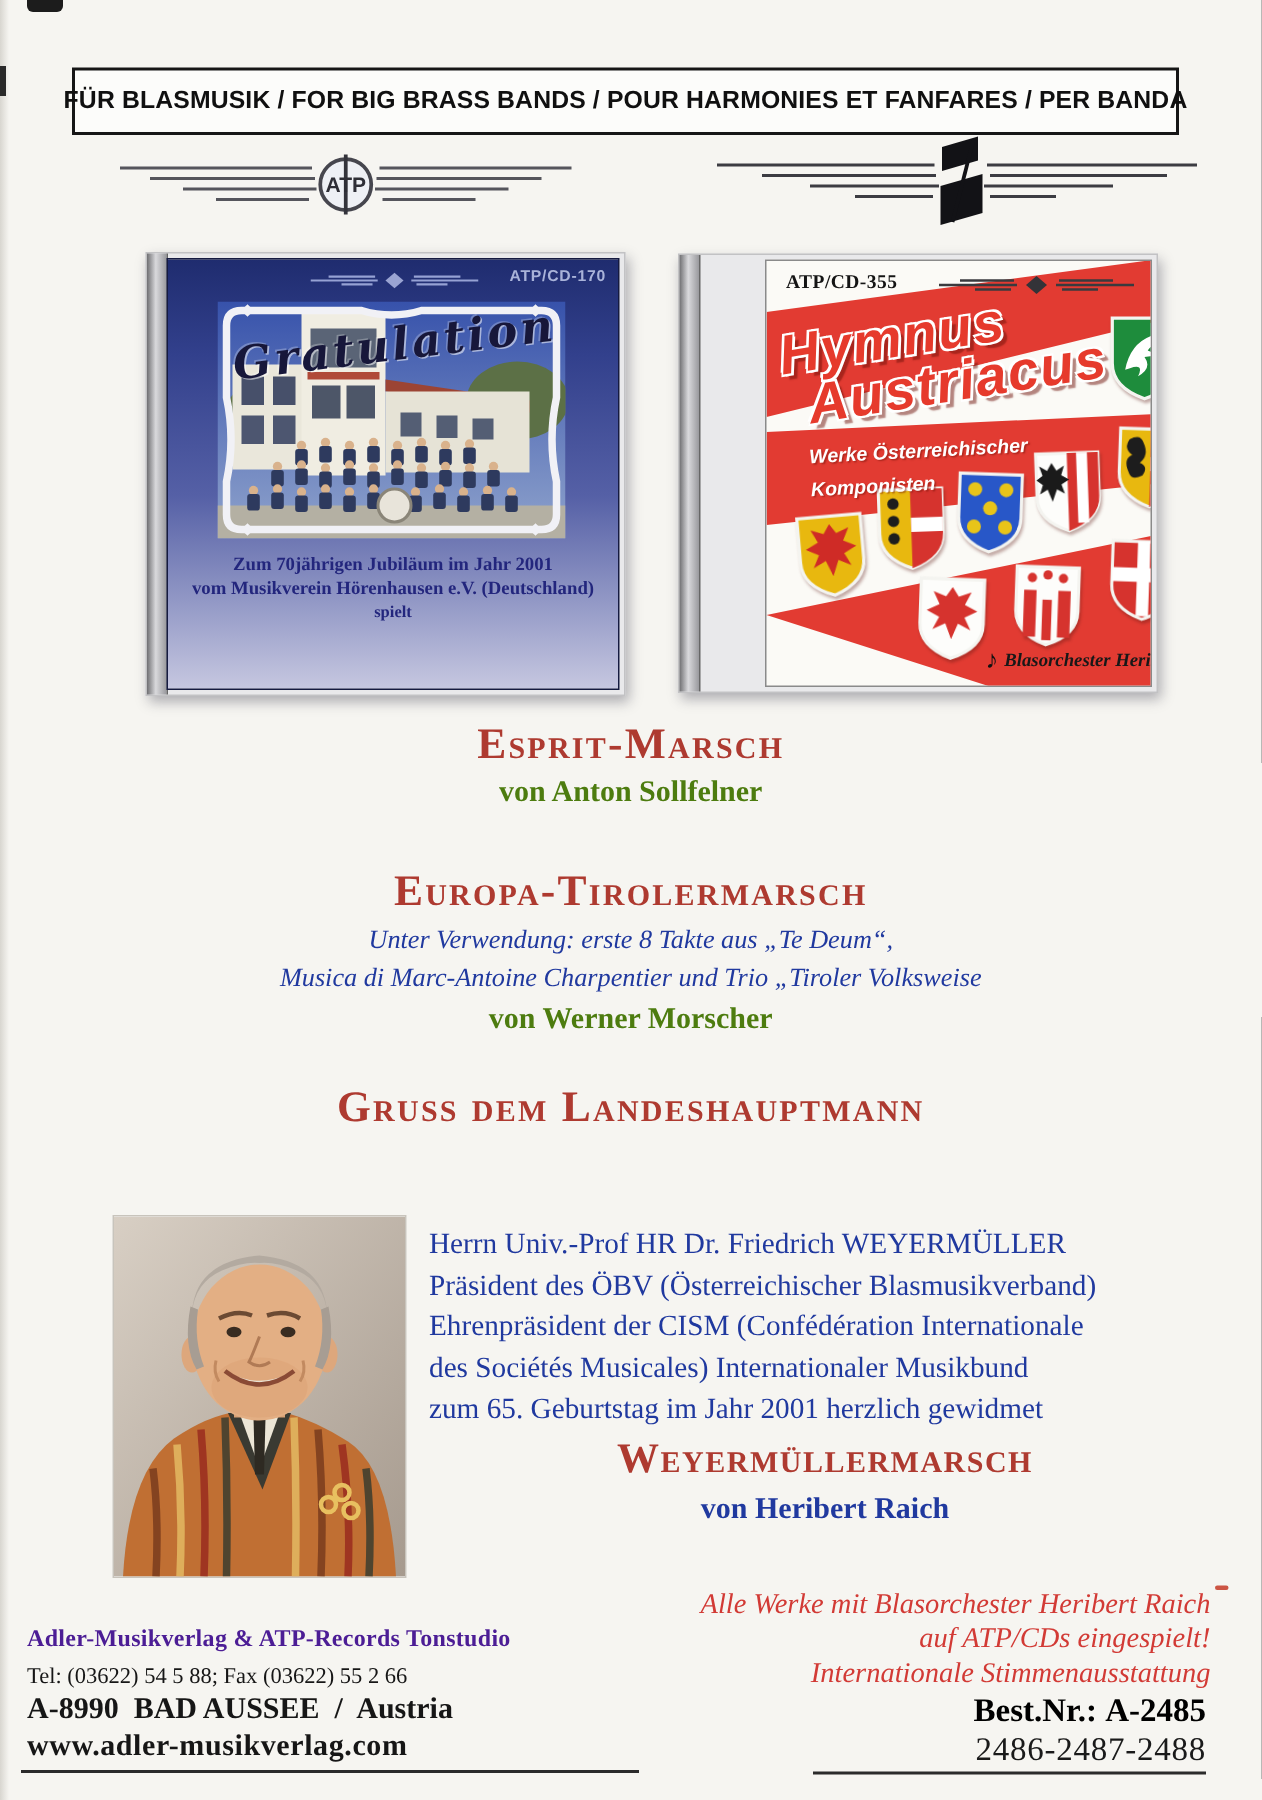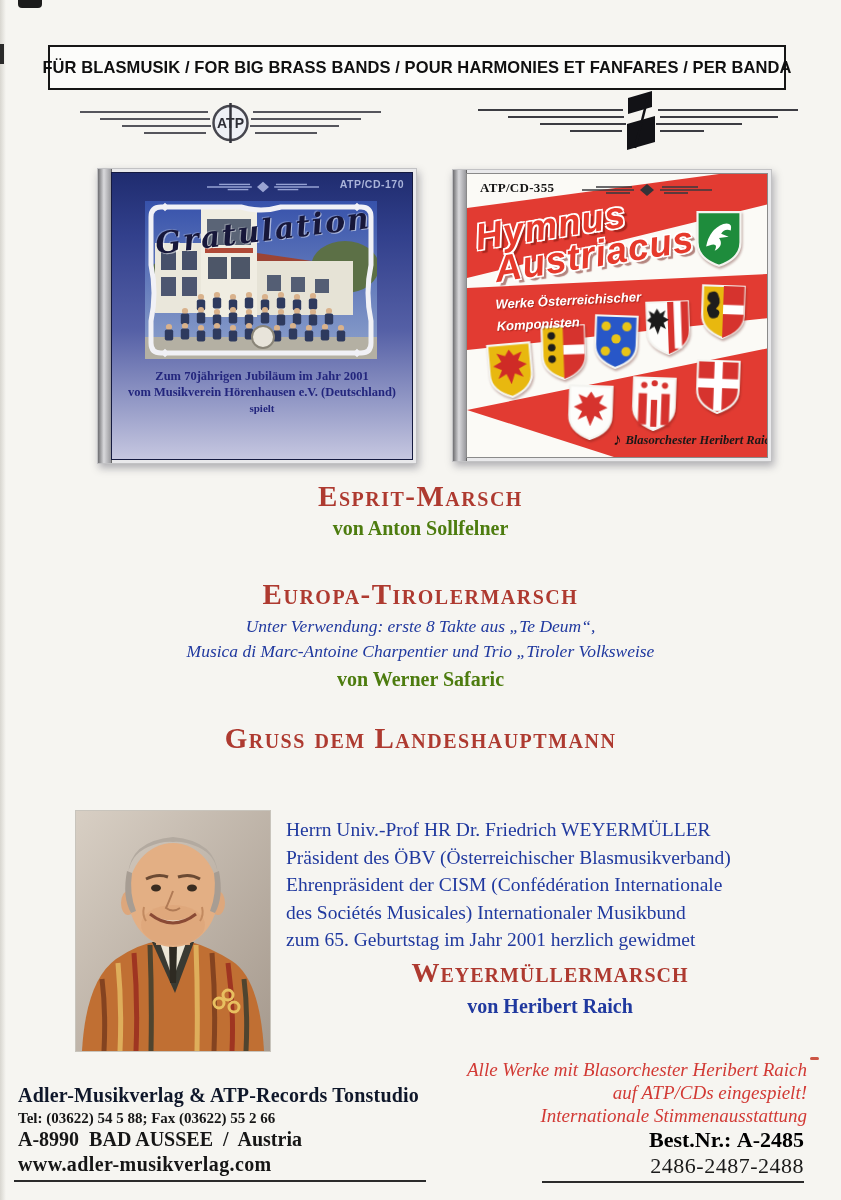--- a/index.html
+++ b/index.html
@@ -21,21 +21,21 @@
 
   
   .cd{background:#e9e9eb;box-shadow:2px 4px 8px rgba(40,40,60,.35);border:1px solid #c2c2c4;}
   .cd-left{left:97px;top:168px;width:318px;height:294px;}
   .cd-right{left:452px;top:169px;width:318px;height:291px;}
   .spine{position:absolute;left:0;top:0;bottom:0;width:13px;
          background:linear-gradient(90deg,#6f6f72,#d9d9dc 45%,#99999d);border-right:1px solid #666;}
   .cover{position:absolute;left:13px;top:3px;right:3px;bottom:3px;overflow:hidden;padding-left:15px;}
   .cover-left{background:linear-gradient(180deg,#1f2c6f 0%,#32408c 22%,#5560a6 55%,#9399c6 80%,#c6c7e0 100%);
               border:1px solid #151a40;}
-  .cover-right{background:#fbfaf6;border:1px solid #8a8a8a;}
+  .cover-right{background:#fbfaf6;border:1px solid #8a8a8a;margin-left:44px;}
 
   .cat-left{top:5px;right:8px;font-family:"Liberation Sans",sans-serif;font-size:10.5px;font-weight:bold;
             color:#a9b3d9;letter-spacing:.5px;}
   .cat-right{top:6px;left:13px;font-size:13px;font-weight:bold;color:#141414;letter-spacing:.3px;}
 
   .gratulation{left:12px;top:40px;width:278px;text-align:center;
                font-family:"DejaVu Serif",serif;font-style:italic;font-weight:bold;font-size:30px;
                color:#17173a;letter-spacing:2px;transform:rotate(-7deg);
                text-shadow:1px 1px 0 rgba(255,255,255,.55),-1px -1px 0 rgba(255,255,255,.25);}
   .cap{left:0;width:100%;text-align:center;color:#23267d;font-weight:bold;}
@@ -69,22 +69,22 @@
   .dedication{left:286px;top:816px;width:525px;color:#20399f;font-size:19.5px;line-height:27.6px;}
   .wm-title{left:290px;width:520px;top:957px;text-align:center;font-variant:small-caps;font-weight:bold;
             color:#ae3a30;font-size:28px;letter-spacing:1px;}
   .wm-comp{left:290px;width:520px;top:995px;text-align:center;font-weight:bold;color:#20399f;font-size:20px;}
 
   .portrait{left:75px;top:810px;width:194px;height:240px;border:1px solid #c8c4bc;background:#fff;}
 
   
   .rednote{right:34px;top:1058px;width:520px;text-align:right;font-style:italic;color:#d23a35;
            font-size:19px;line-height:23px;}
-  .pub1{left:18px;top:1084px;font-weight:bold;font-size:20px;color:#0f172a;letter-spacing:.2px;}
-  .pub2{left:18px;top:1110px;font-weight:bold;font-size:15px;color:#161616;}
+  .pub1{left:18px;top:1084px;font-weight:bold;font-size:16px;color:#4c1d95;letter-spacing:.2px;}
+  .pub2{left:18px;top:1110px;font-weight:normal;font-size:15px;color:#161616;}
   .pub3{left:18px;top:1128px;font-weight:bold;font-size:20px;color:#161616;}
   .pub4{left:18px;top:1153px;font-weight:bold;font-size:20px;color:#161616;letter-spacing:.4px;}
   .rule{height:2px;background:#2b2b2b;}
   .rule-left{left:14px;top:1180px;width:412px;}
   .rule-right{left:542px;top:1181px;width:262px;}
   .order1{left:540px;width:264px;top:1127px;text-align:right;font-weight:bold;font-size:22px;color:#000000;}
   .order2{left:540px;width:264px;top:1153px;text-align:right;font-size:22px;color:#1a1a1a;letter-spacing:.5px;}
 </style>
 </head>
 <body>
@@ -323,21 +323,21 @@
       </div>
     </div>
   </div>
 
   <div class="abs heading" style="top:480px">Esprit-Marsch</div>
   <div class="abs composer" style="top:517px">von Anton Sollfelner</div>
 
   <div class="abs heading" style="top:578px">Europa-Tirolermarsch</div>
   <div class="abs subline" style="top:616px">Unter Verwendung: erste 8 Takte aus „Te Deum“,</div>
   <div class="abs subline" style="top:641px">Musica di Marc-Antoine Charpentier und Trio „Tiroler Volksweise</div>
-  <div class="abs composer" style="top:668px">von Werner Safaric</div>
+  <div class="abs composer" style="top:668px">von Werner Morscher</div>
 
   <div class="abs heading" style="top:722px">Gruss dem Landeshauptmann</div>
 
   <div class="abs portrait">
     <svg width="194" height="240" viewBox="0 0 194 240">
       <defs>
         <linearGradient id="pbg" x1="0" y1="0" x2="1" y2="1">
           <stop offset="0" stop-color="#d8cfc4"></stop>
             <stop offset="1" stop-color="#a69a8e"></stop>
         </linearGradient>

